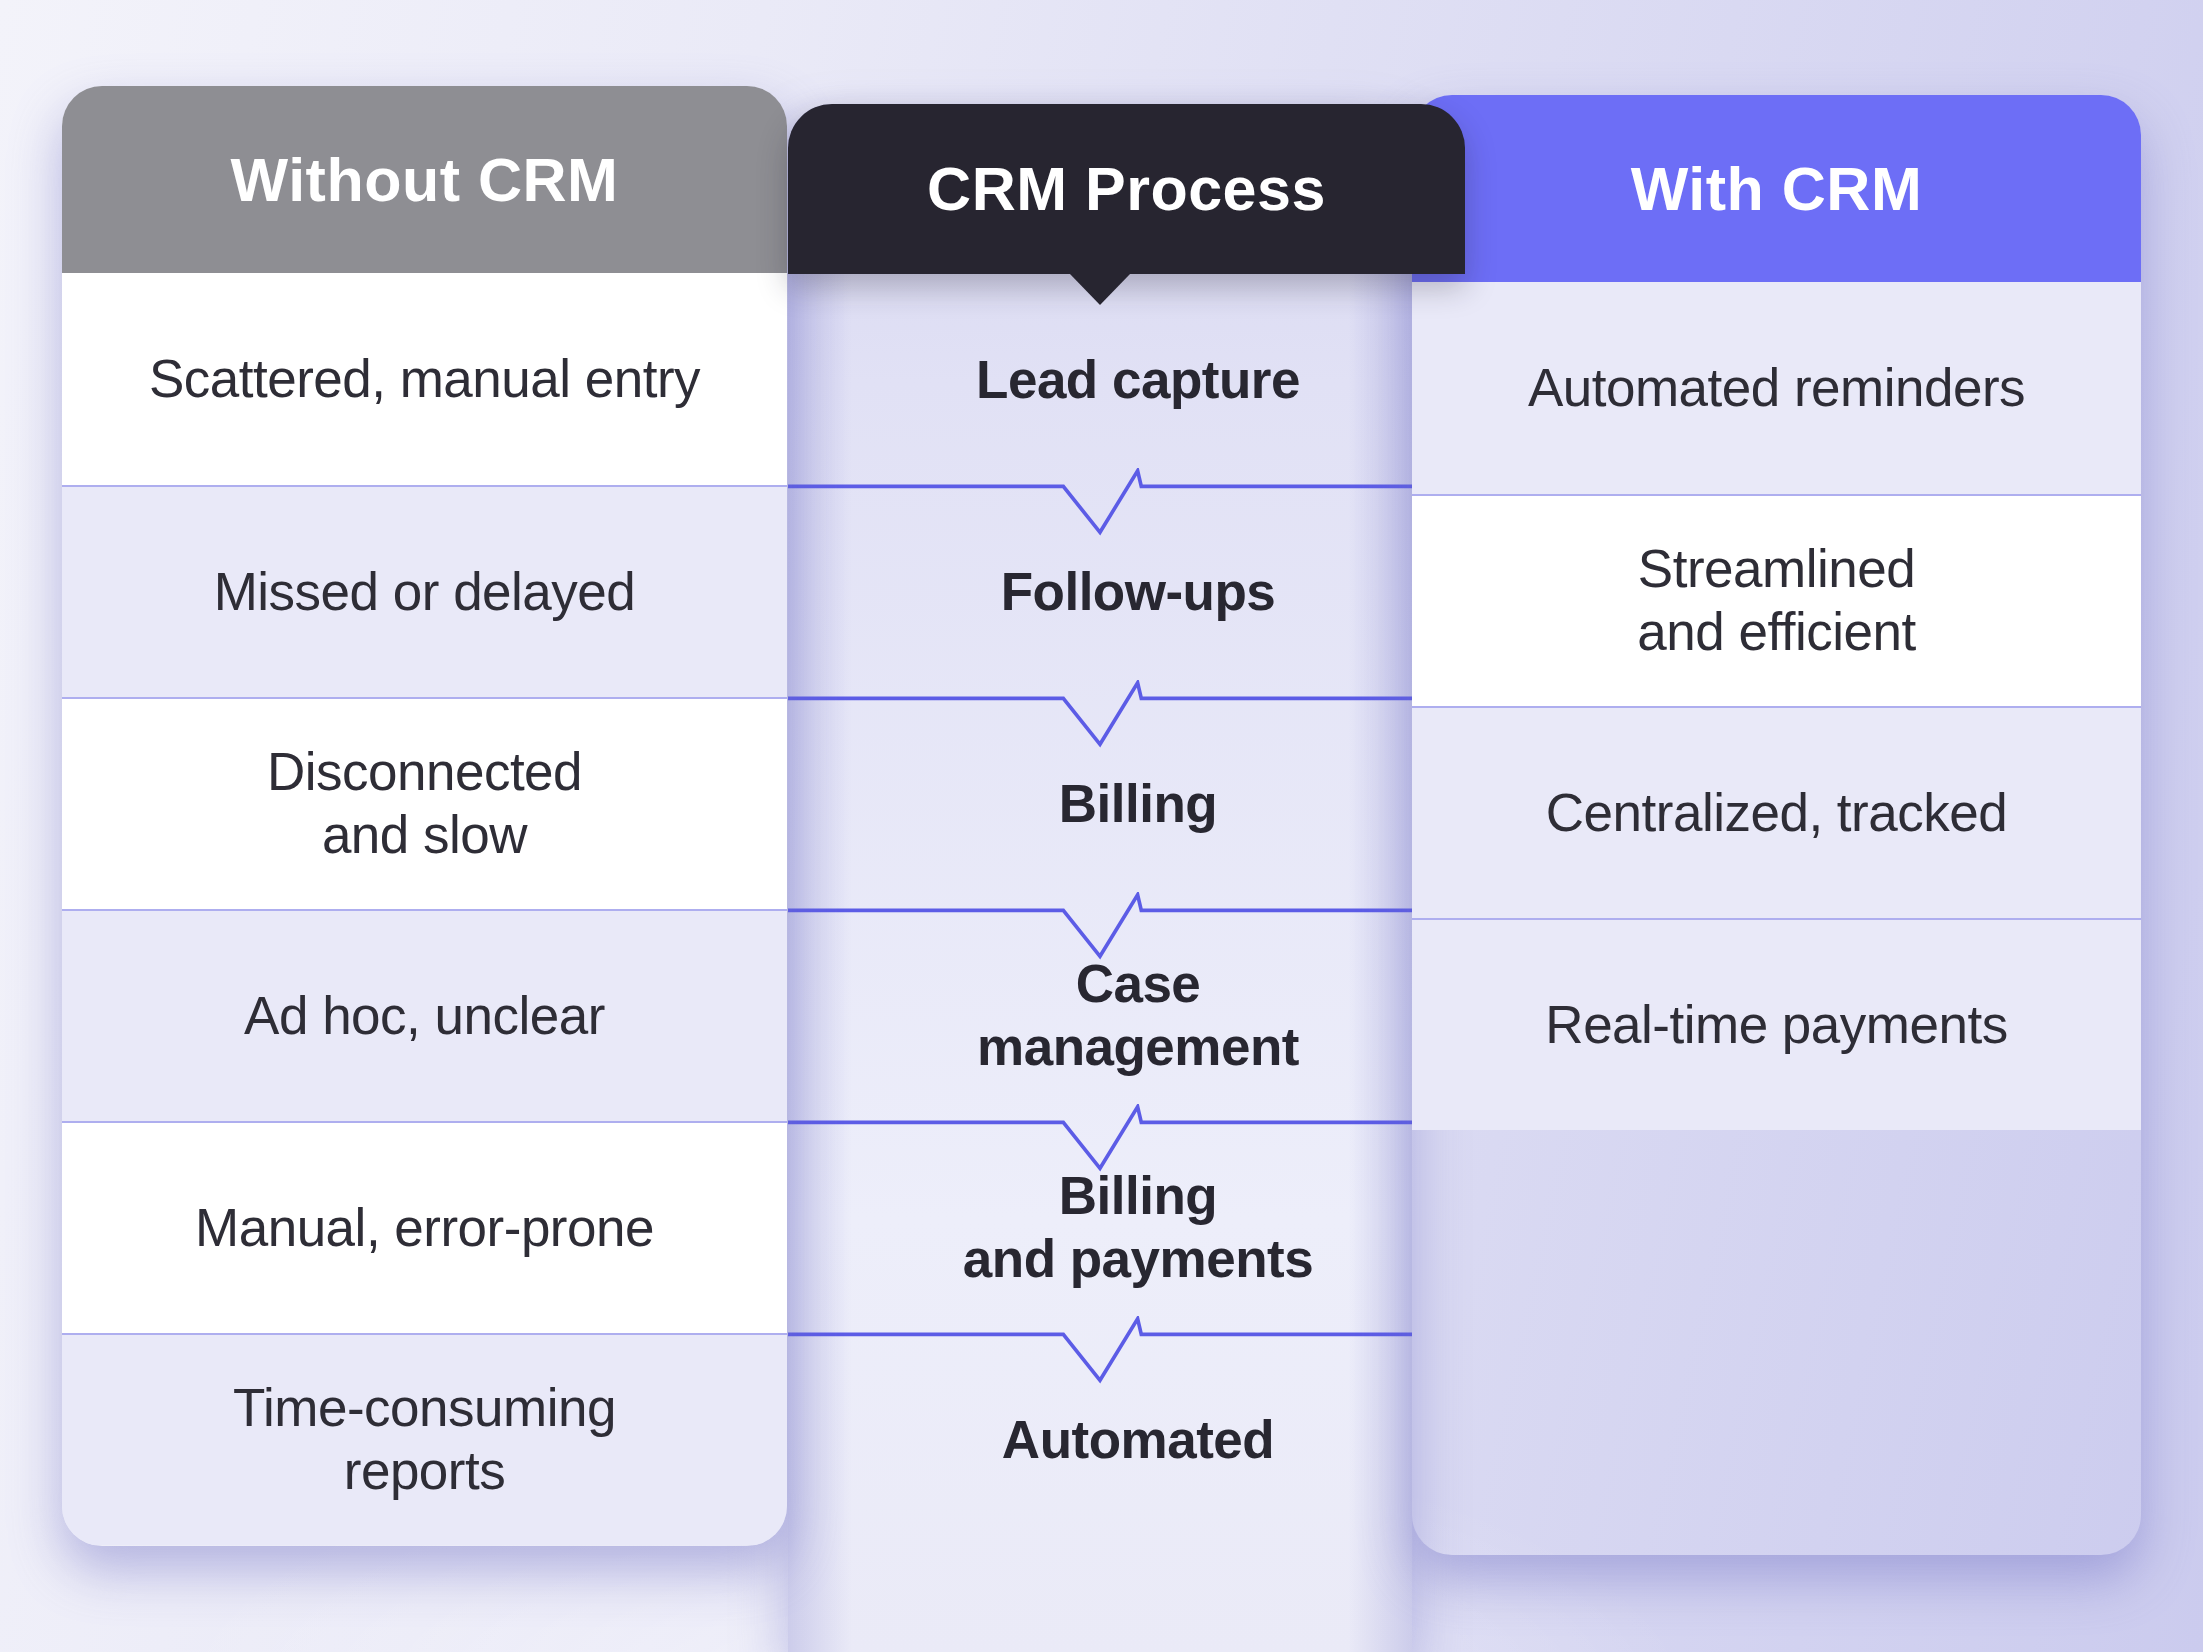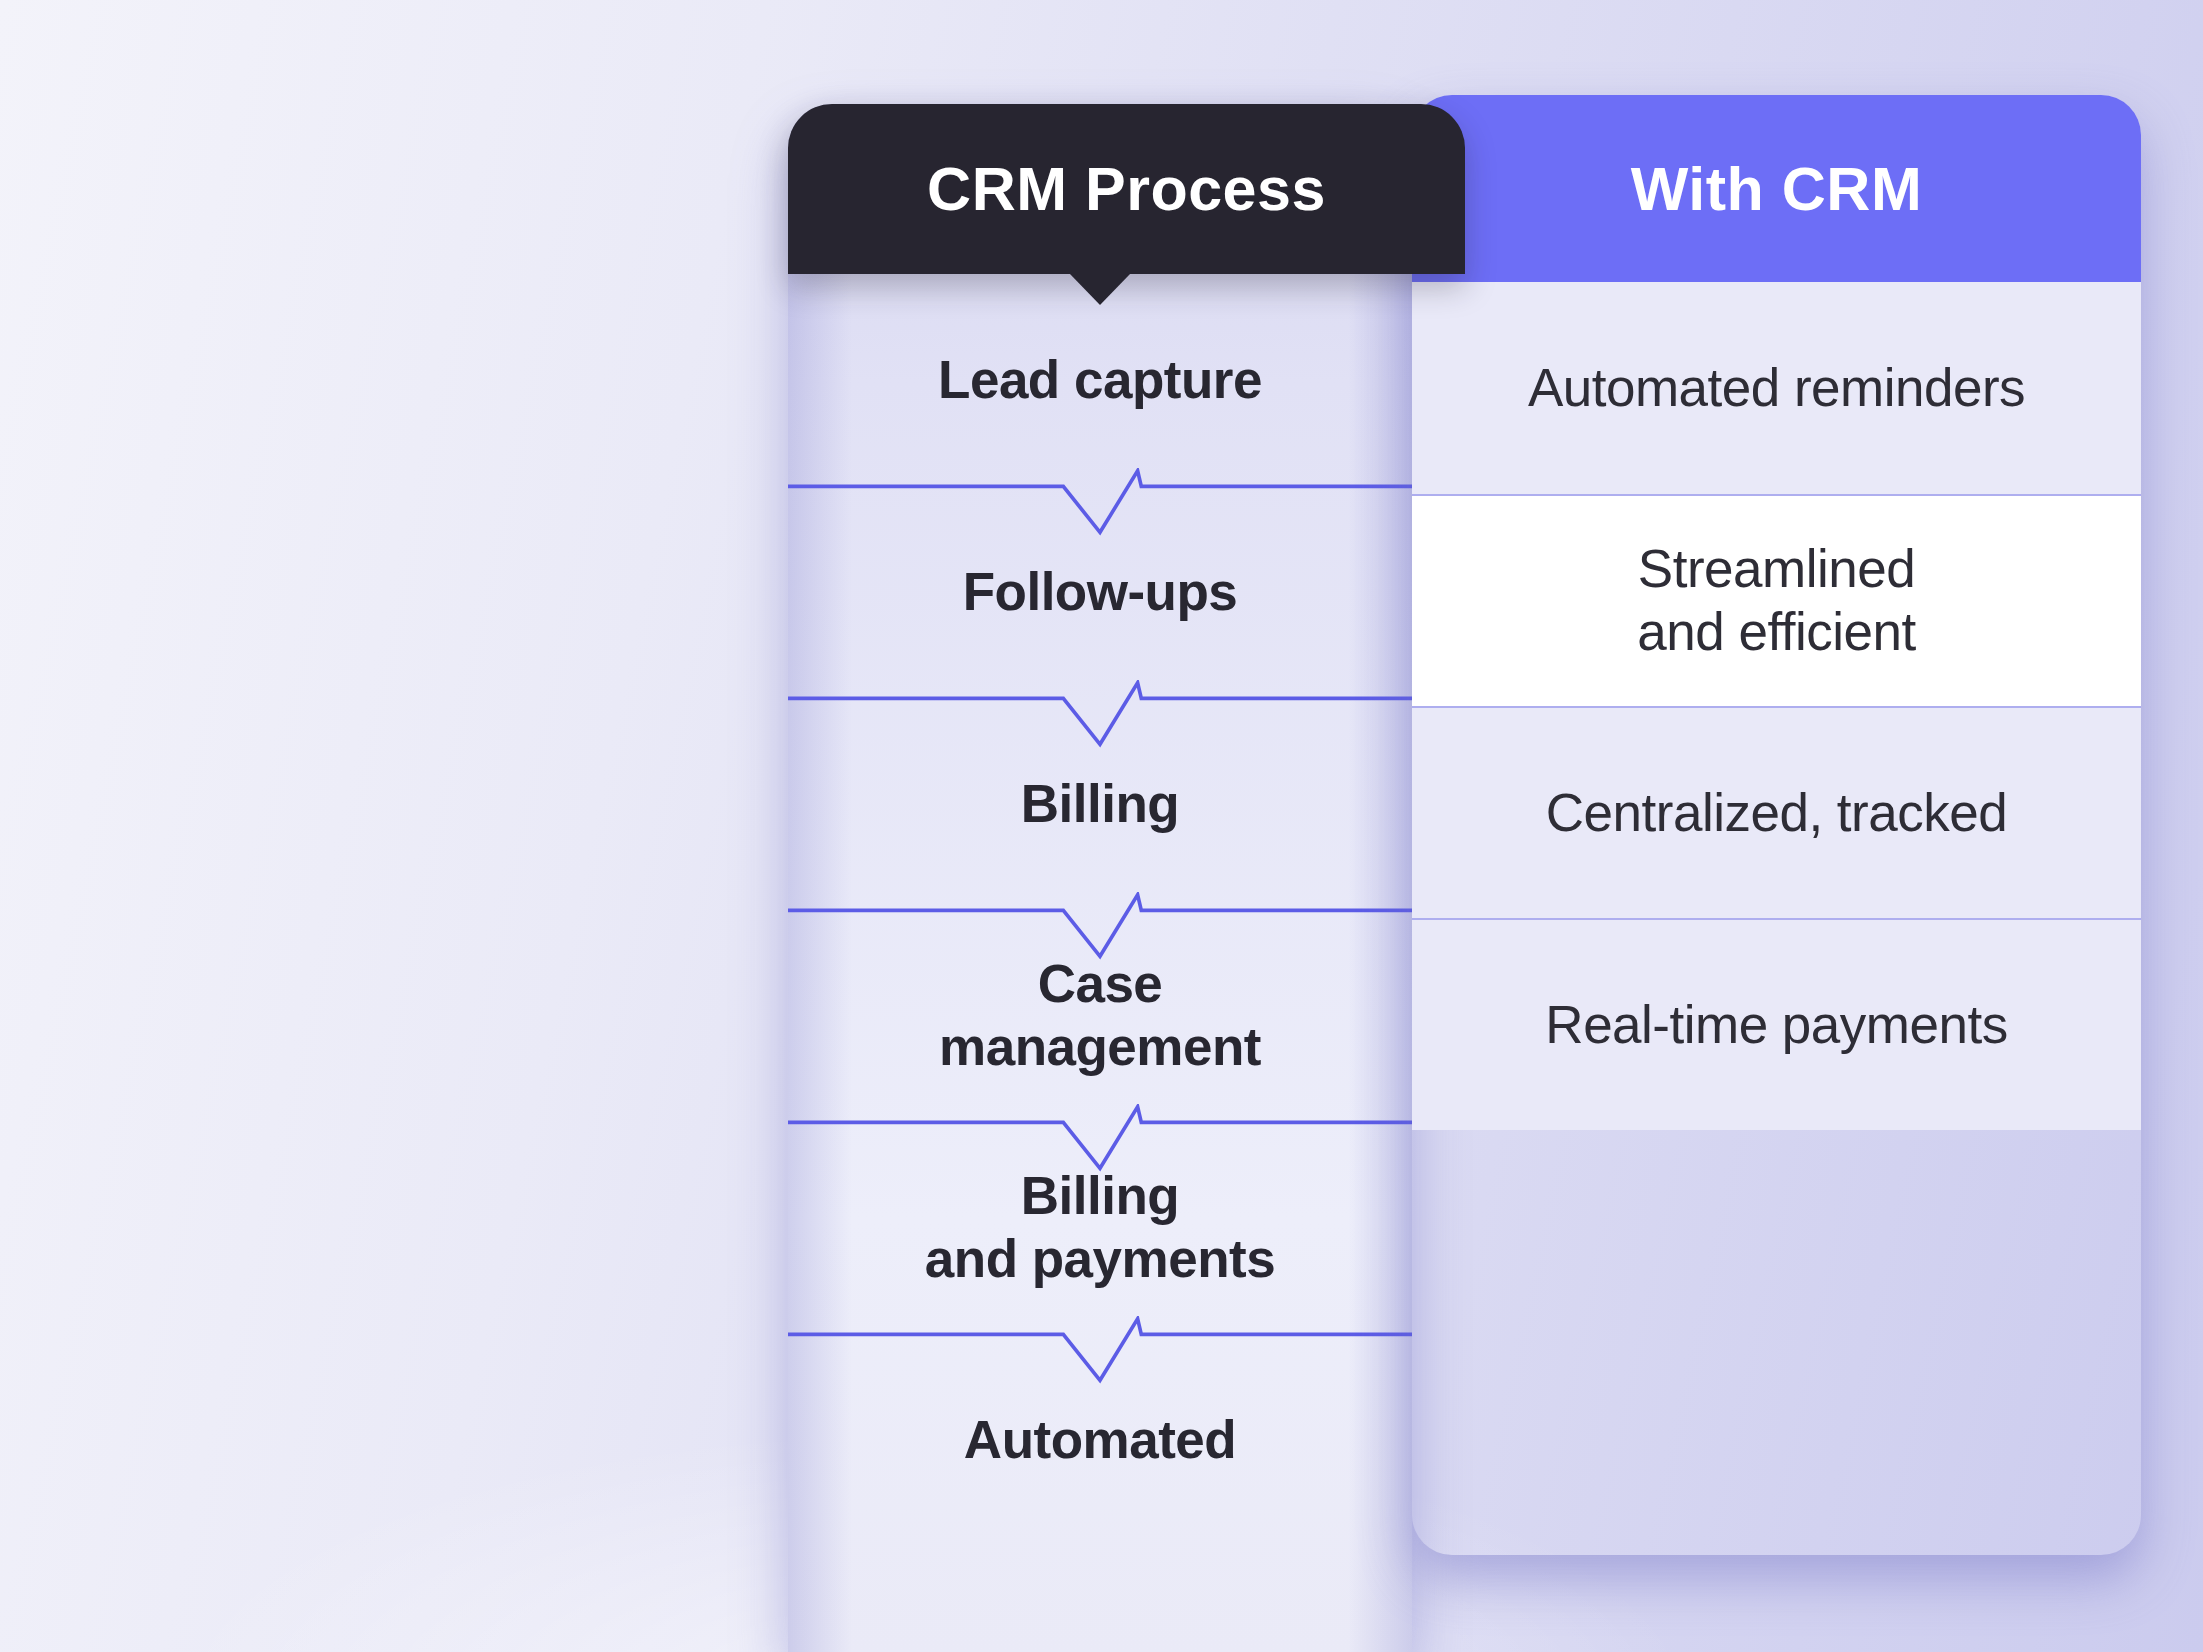--- a/index.html
+++ b/index.html
@@ -43,21 +43,21 @@
     border-radius:44px 44px 0 0;
     display:flex; align-items:center; justify-content:center;
     box-shadow:0 13px 31px rgba(36,34,52,0.28);
     z-index:3;
   }
   .band-tail {
     position:absolute; left:282px; top:170px; width:0; height:0; z-index:3;
     border-left:30px solid transparent; border-right:30px solid transparent;
     border-top:31px solid var(--header-dark);
   }
-  .band-rows { position:absolute; left:0; top:170px; width:696px; z-index:1; }
+  .band-rows { position:absolute; left:0; top:170px; width:696px; z-index:1;padding-left:38px; }
   .mcell {
     width:624px; height:212px; padding:0 27.5px;
     display:flex; align-items:center; justify-content:center;
     text-align:center; white-space:pre-line;
     font-size:53px; font-weight:700; line-height:1.18; color:#282731;
     letter-spacing:-0.5px;
   }
   .chev {
     position:absolute; left:0; width:624px; height:68px; z-index:2; pointer-events:none;
   }
@@ -122,20 +122,33 @@
         <path d="M0 20 H300 L340 70 L381 3 L385 20 H680" fill="none" stroke="#5c5ce6" stroke-width="4"></path>
       </svg>
     <svg class="chev" style="top:1000px" viewBox="0 0 680 74">
         <path d="M0 20 H300 L340 70 L381 3 L385 20 H680" fill="none" stroke="#5c5ce6" stroke-width="4"></path>
       </svg>
     <svg class="chev" style="top:1212px" viewBox="0 0 680 74">
         <path d="M0 20 H300 L340 70 L381 3 L385 20 H680" fill="none" stroke="#5c5ce6" stroke-width="4"></path>
       </svg>
   </div>
 
+  <div class="card left">
+    <div class="card-header gray">
+      <span class="header-label">Without CRM</span>
+    </div>
+    <div class="cell">Scattered, manual entry</div>
+    <div class="cell alt">Missed or delayed</div>
+    <div class="cell">Disconnected
+and slow</div>
+    <div class="cell alt">Ad hoc, unclear</div>
+    <div class="cell">Manual, error-prone</div>
+    <div class="cell alt">Time-consuming
+reports</div>
+  </div>
 
   <div class="card right">
     <div class="card-header purple">
       <span class="header-label">With CRM</span>
     </div>
     <div class="cell alt">Automated reminders</div>
     <div class="cell">Streamlined
 and efficient</div>
     <div class="cell alt">Centralized, tracked</div>
     <div class="cell alt">Real-time payments</div>

